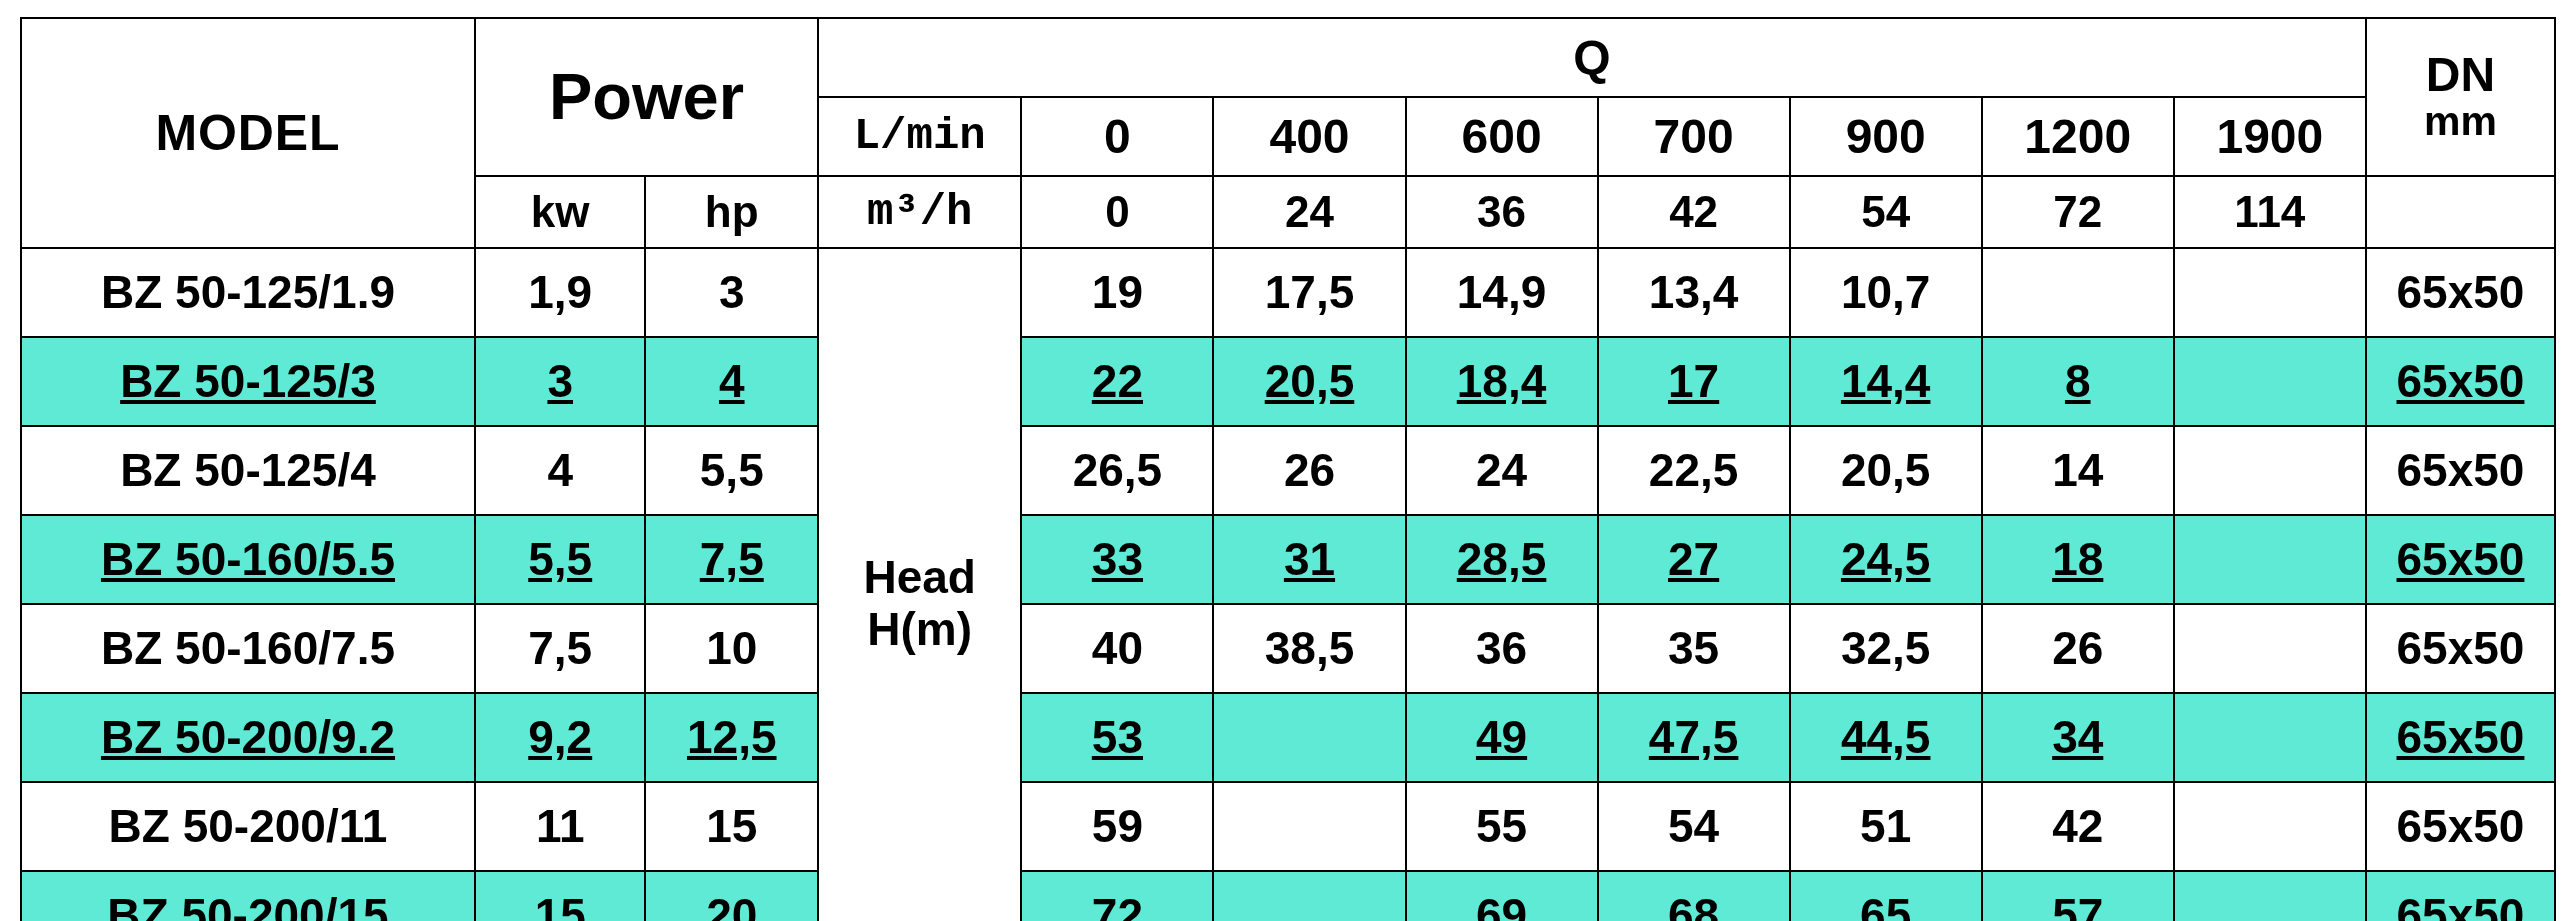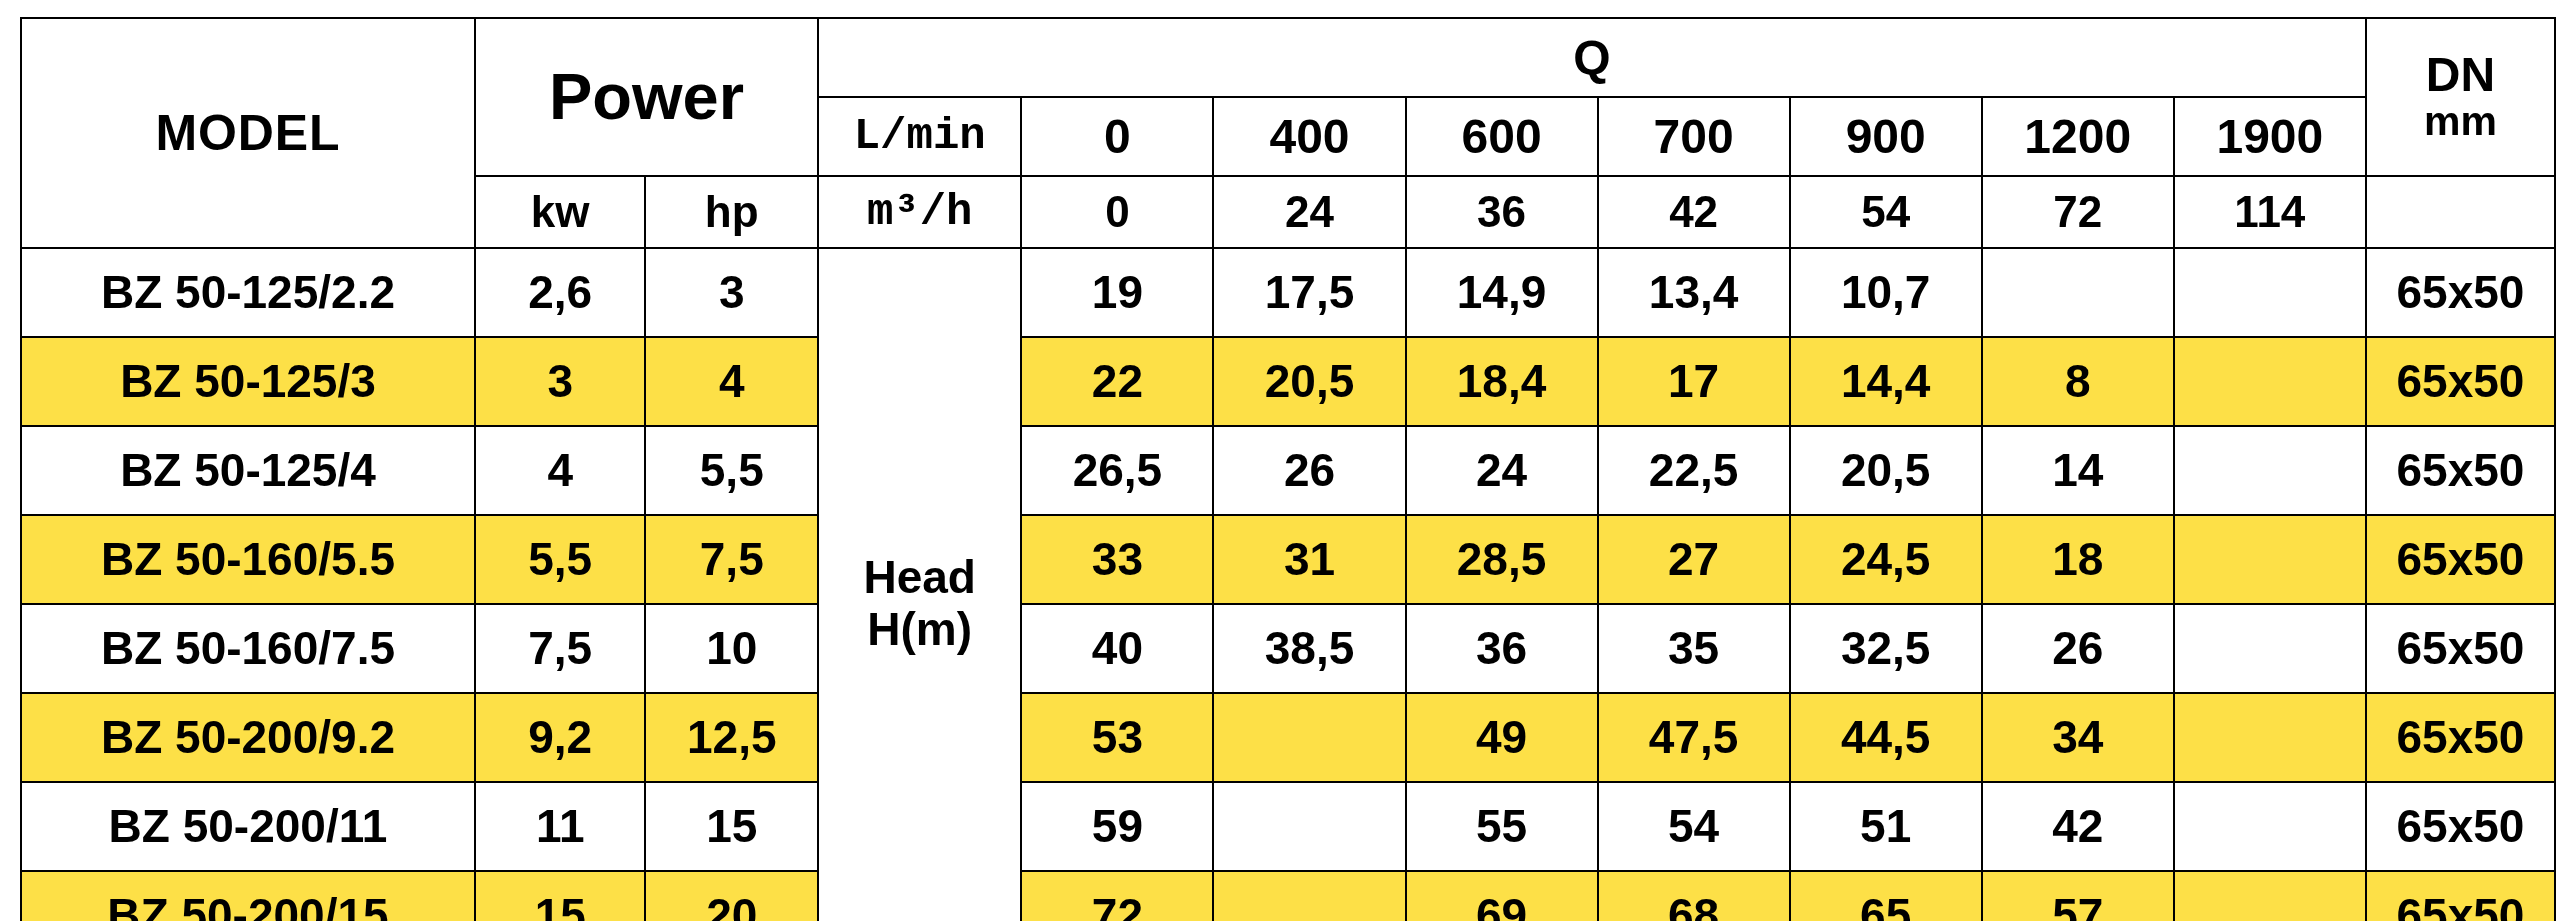--- a/index.html
+++ b/index.html
@@ -57,21 +57,21 @@
   tbody tr td { height: 87px; font-size: 46px; }
   td.model {
     text-align: left;
     padding-left: 14.7px;
     font-size: 46px;
   }
   td.head-label {
     font-size: 46px;
     line-height: 1.12;
   }
-  tr.alt td { background: #fde047; }
+  tr.alt td { background: #5eead4; text-decoration: underline; }
 
   .dn-unit { font-size: 41px; display: block; }
 </style>
 </head>
 <body>
 
 <div class="sheet">
   <table class="spec">
     <colgroup>
       <col class="c-model">
@@ -116,22 +116,22 @@
         <th class="hdr-sub">36</th>
         <th class="hdr-sub">42</th>
         <th class="hdr-sub">54</th>
         <th class="hdr-sub">72</th>
         <th class="hdr-sub">114</th>
         <th class="hdr-sub"></th>
       </tr>
     </thead>
     <tbody>
       <tr>
-        <td class="model">BZ 50-125/2.2</td>
-        <td>2,6</td>
+        <td class="model">BZ 50-125/1.9</td>
+        <td>1,9</td>
         <td>3</td>
         <td class="head-cell head-label" rowspan="8">
           <div>Head</div>
           <div>H(m)</div>
         </td>
         <td>19</td>
         <td>17,5</td>
         <td>14,9</td>
         <td>13,4</td>
         <td>10,7</td>

